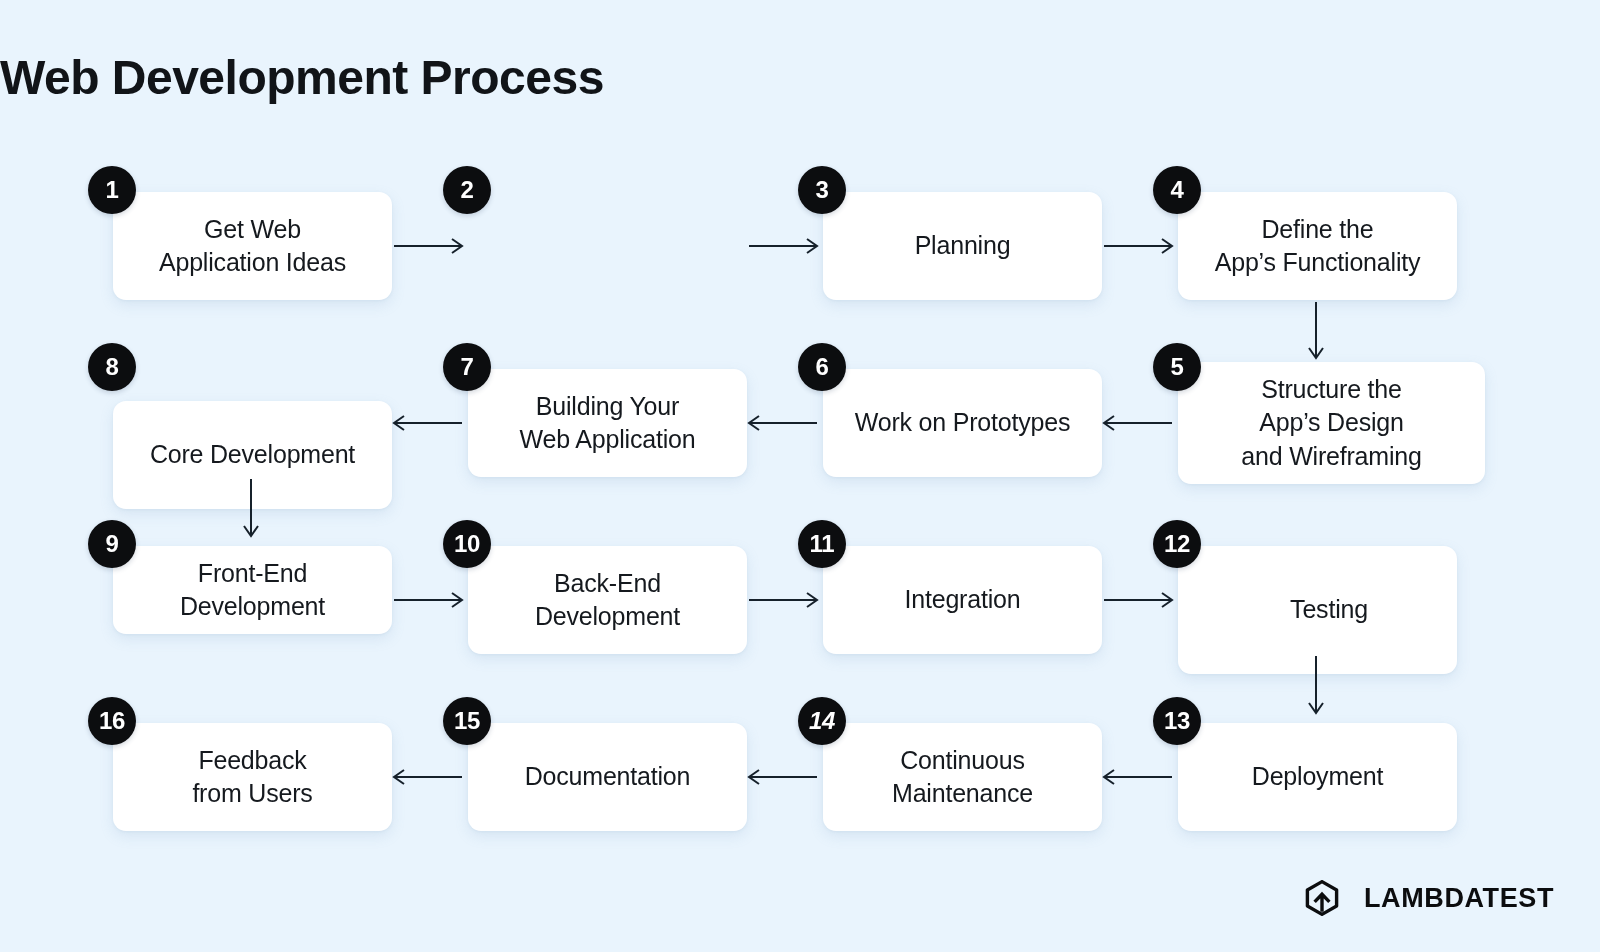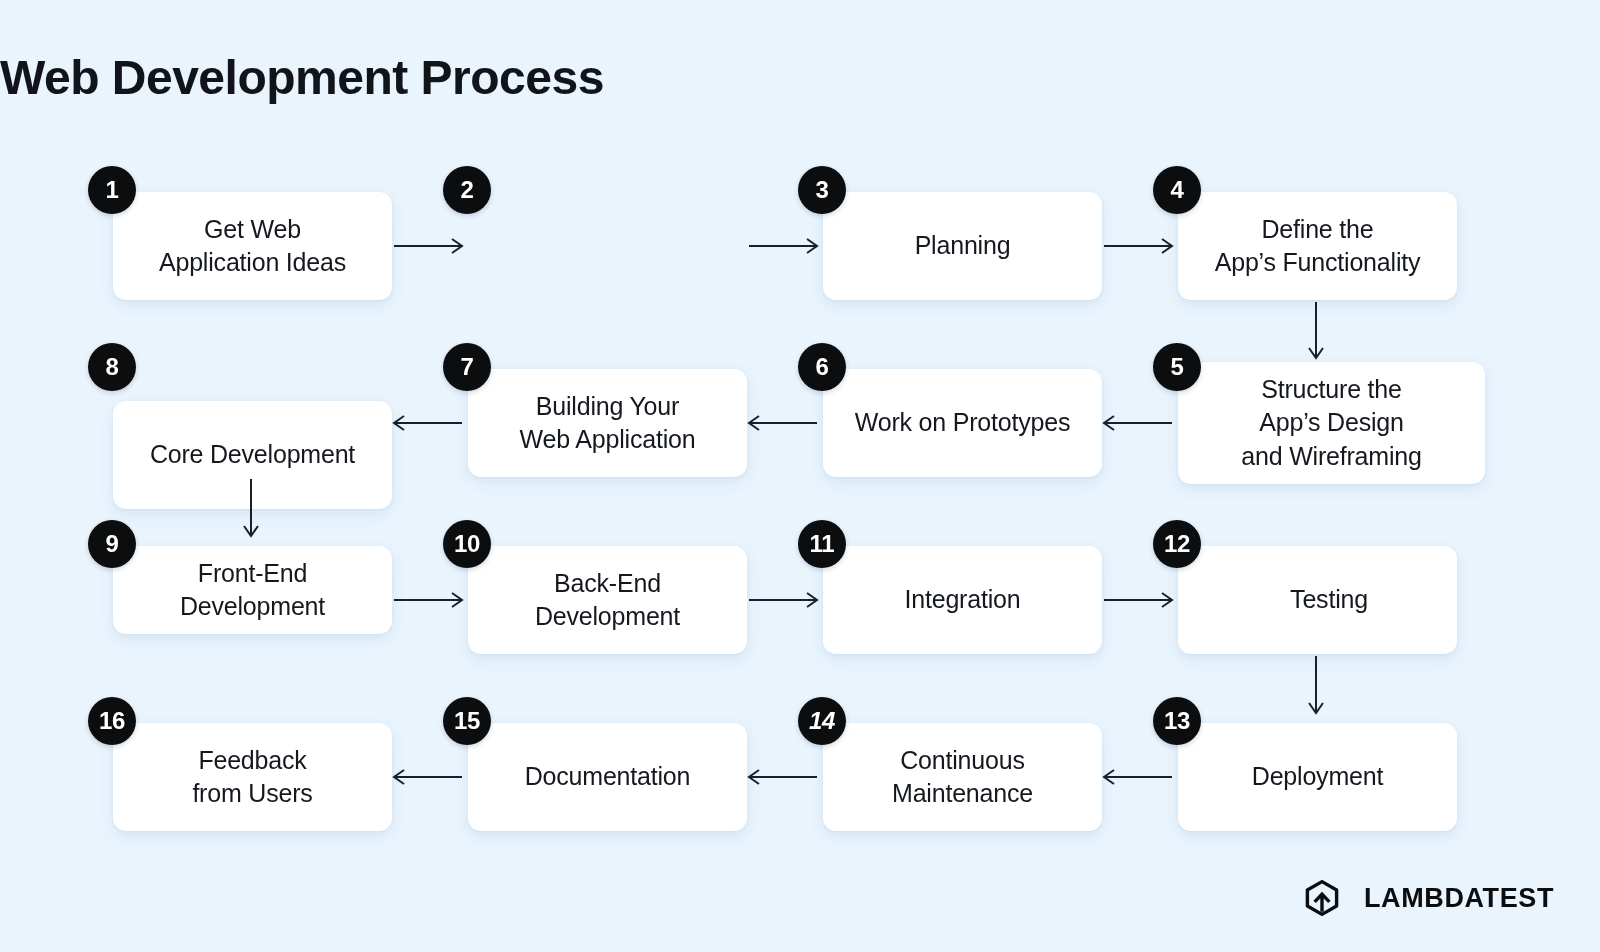--- a/index.html
+++ b/index.html
@@ -172,21 +172,21 @@
       <div class="node-label">Back-End
 Development</div>
     </div>
     <div class="badge" style="left:443px; top:520px;">10</div>
 
     <div class="node" style="left:823px; top:546px; width:279px; height:108px;">
       <div class="node-label">Integration</div>
     </div>
     <div class="badge" style="left:798px; top:520px;">11</div>
 
-    <div class="node" style="left:1178px; top:546px; width:279px; height:108px;padding-left:35px;">
+    <div class="node" style="left:1178px; top:546px; width:279px; height:128px;padding-left:35px;">
       <div class="node-label">Testing</div>
     </div>
     <div class="badge" style="left:1153px; top:520px;">12</div>
 
     <div class="node" style="left:113px; top:723px; width:279px; height:108px;justify-content:center;">
       <div class="node-label">Feedback
 from Users</div>
     </div>
     <div class="badge" style="left:88px; top:697px;">16</div>
 

